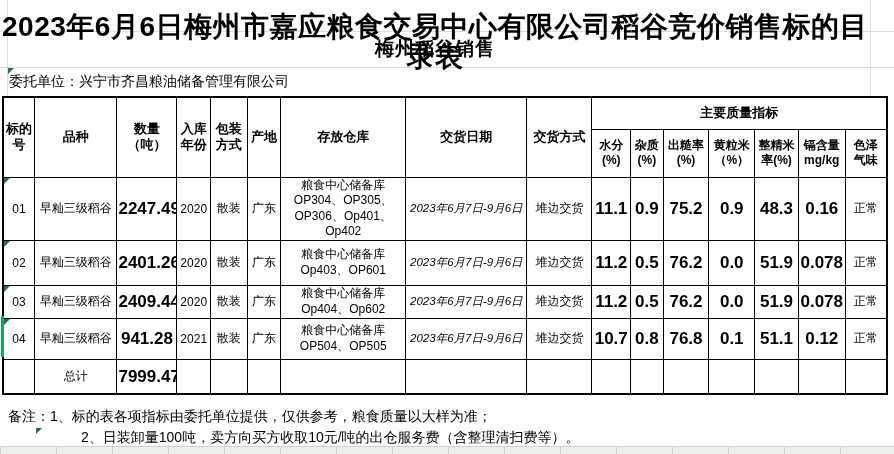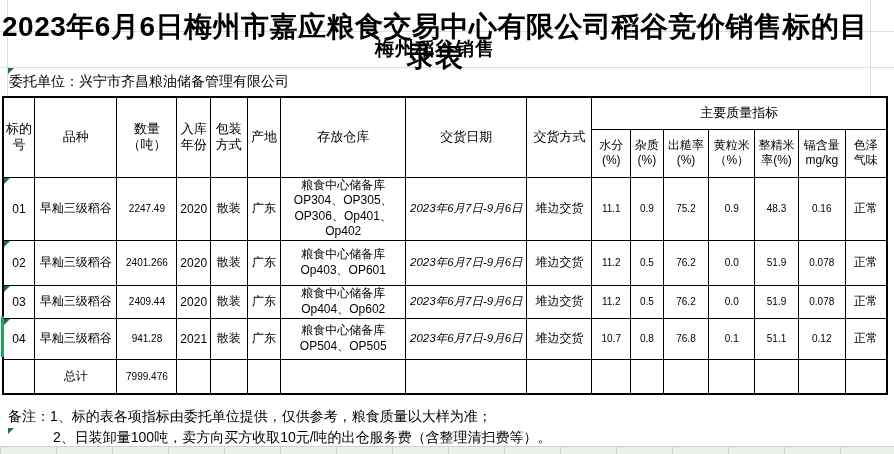--- a/index.html
+++ b/index.html
@@ -16,38 +16,38 @@
            text-align:center; font-weight:bold; font-size:28px; letter-spacing:0.5px; }
   .subtitle { position:absolute; top:31px; left:0; width:870px; height:36px; line-height:36px;
            text-align:center; font-weight:bold; font-size:19px; letter-spacing:1px; }
   .consignor { position:absolute; top:67px; left:0; width:870px; height:29px; line-height:29px;
            font-size:14px; padding-left:9px; }
 
   table.lot { position:absolute; top:96px; left:2px; width:886px; border-collapse:collapse;
            table-layout:fixed; border:2px solid #000; background:#fff; }
   th, td { border:1px solid #000; text-align:center; vertical-align:middle;
            font-weight:normal; font-size:12px; padding:0 1px; overflow:hidden; }
-  th { white-space:pre-line; line-height:1.25; }
+  th { white-space:pre-line; line-height:1.25;font-weight:bold; }
   tr.hr1 { height:32px; } tr.hr1 th { font-size:13px; }
   tr.hr2 { height:48px; }
   tr.r1 { height:60px; } tr.r2 { height:45px; } tr.r3 { height:33px;padding-left:8px; }
   tr.r4 { height:41px; } tr.rt { height:35px; }
   td.wh { line-height:1.3; padding:0 2px; }
   td.date { white-space:nowrap; font-size:11.5px;font-style:italic; }
   td.rel { position:relative; }
-  td.qty, td.num { font-size:10px; }
+  td.qty, td.num { font-size:17px;font-weight:bold; }
 
   .tri { position:absolute; width:0; height:0; border-top:6px solid #217346;
          border-right:6px solid transparent; top:0; left:0; }
   .tri.abs { top:1px; left:8px; }
   .green-bar { position:absolute; left:1px; top:316px; width:3px; height:41px; background:#21a366; }
 
   .notes { position:absolute; top:406px; left:0; width:894px; font-size:14px; }
   .note-line { height:21px; line-height:21px; padding-left:8px; }
-  .note-line.n2 { position:relative; padding-left:53px; }
+  .note-line.n2 { position:relative; padding-left:53px;margin-left:28px; }
   .note-line.n2 .tri { top:1px; left:8px; }
 
   .bottom-strip { position:absolute; left:0; top:446px; width:894px; height:8px;
         background:#eaf0ea; border-top:1px solid #c9d4ca;
         background-image:repeating-linear-gradient(90deg,#c9d4ca 0,#c9d4ca 1px,transparent 1px,transparent 56px); }
 </style>
 </head>
 <body>
 
 <div class="stage">

